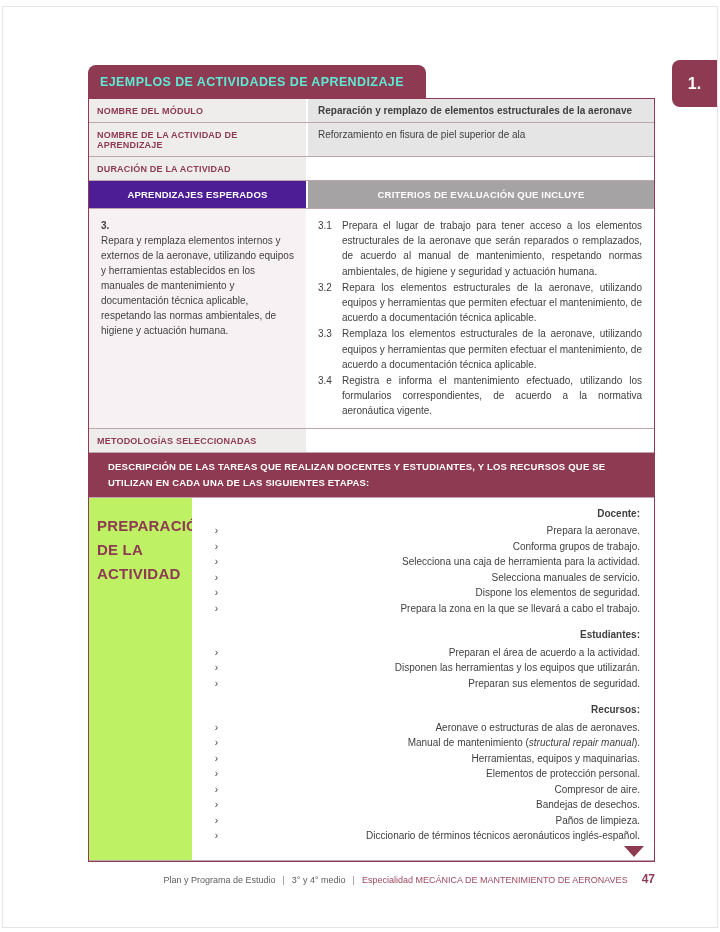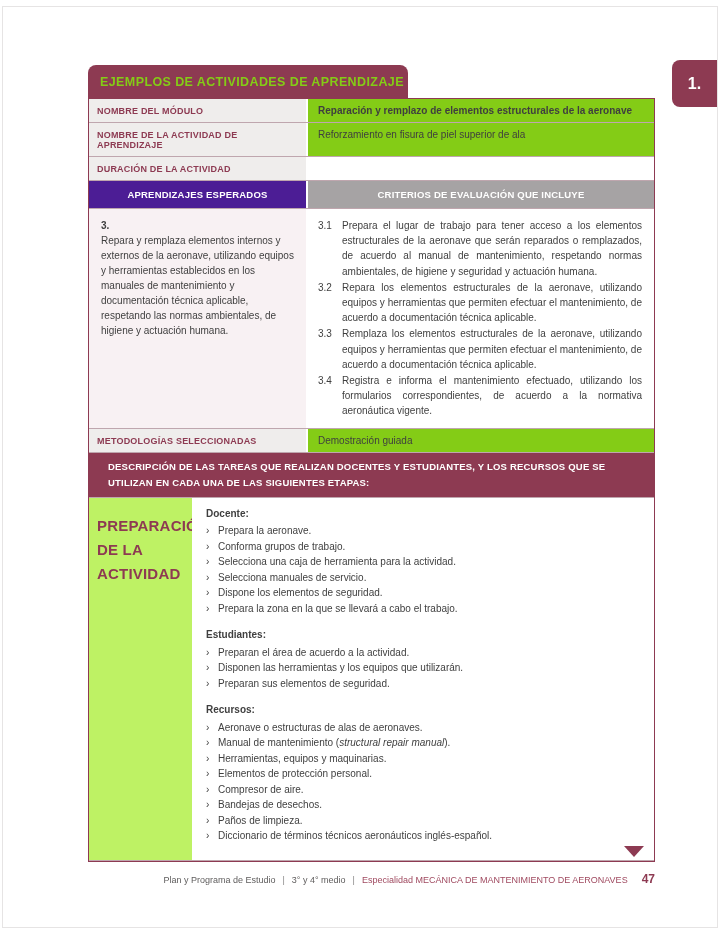--- a/index.html
+++ b/index.html
@@ -23,42 +23,42 @@
     border-radius: 8px 0 0 8px;
     display: flex; align-items: center; justify-content: center;
     color: #fff; font-weight: bold; font-size: 16px;
   }
   .doc {
     position: absolute; left: 88px; top: 65px; width: 567px;
   }
   .title-tab {
     display: inline-block;
     background: #8d3a52;
-    color: #84cc16;
+    color: #5eead4;
     font-size: 12.5px; font-weight: bold; letter-spacing: 0.4px;
-    padding: 10px 4px 9px 12px;
+    padding: 10px 22px 9px 12px;
     border-radius: 8px 8px 0 0;
   }
   .table {
     border: 1.5px solid #8d3a52;
     background: #ffffff;
     position: relative;
   }
   .row { display: flex; border-bottom: 1px solid #bfa6ae; }
   .row:last-child { border-bottom: none; }
   .cell-label {
     width: 217px; flex: 0 0 217px;
     background: #efedec;
     color: #8d3a52;
     font-size: 9px; font-weight: bold; letter-spacing: 0.2px;
     padding: 7px 8px 6px 8px;
   }
   .cell-value {
     flex: 1;
-    background: #84cc16;
+    background: #e5e5e5;
     font-size: 10px;
     padding: 6px 10px 5px 10px;
     border-left: 2px solid #ffffff;
   }
   .cell-value.bold { font-weight: bold; }
   
   .hdr-left, .hdr-right {
     display: flex; align-items: center; justify-content: center;
     color: #ffffff; font-size: 9.5px; font-weight: bold; letter-spacing: 0.2px;
     padding: 8px 6px; text-align: center;
@@ -97,21 +97,21 @@
     color: #8d3a52;
     font-size: 15px; font-weight: bold; letter-spacing: 0.2px; line-height: 1.6;
     padding: 16px 8px;
   }
   .prep-content {
     flex: 1; background: #ffffff;
     font-size: 10px; line-height: 1.55;
     padding: 8px 14px 16px 12px;
     border-left: 2px solid #ffffff;
   }
-  .prep-section { margin-bottom: 11px; }
+  .prep-section { margin-bottom: 11px; text-align: right; }
   .prep-section:last-child { margin-bottom: 0; }
   .prep-title { font-weight: bold; margin-bottom: 2px; }
   .b-item { display: flex; }
   .b-marker { flex: 0 0 12px; color: #3f3f3f; }
   .b-text { flex: 1; }
   .continuation-arrow {
     position: absolute; right: 10px; bottom: 4px;
     width: 0; height: 0;
     border-left: 10px solid transparent;
     border-right: 10px solid transparent;
@@ -187,21 +187,20 @@
 
           <div class="crit-item">
             <span class="crit-num">3.4</span>
             <span class="crit-text">Registra e informa el mantenimiento efectuado, utilizando los formularios correspondientes, de acuerdo a la normativa aeronáutica vigente.</span>
           </div>
         </div>
     </div>
 
     <div class="row">
       <div class="cell-label">METODOLOGÍAS SELECCIONADAS</div>
-      <div class="cell-value">Demostración guiada</div>
     </div>
 
     <div class="desc-banner">DESCRIPCIÓN DE LAS TAREAS QUE REALIZAN DOCENTES Y ESTUDIANTES, Y LOS RECURSOS QUE SE UTILIZAN EN CADA UNA DE LAS SIGUIENTES ETAPAS:</div>
 
     <div class="row">
       <div class="prep-label">PREPARACIÓN DE LA ACTIVIDAD</div>
       <div class="prep-content">
 
         <div class="prep-section">
           <div class="prep-title">Docente:</div>

